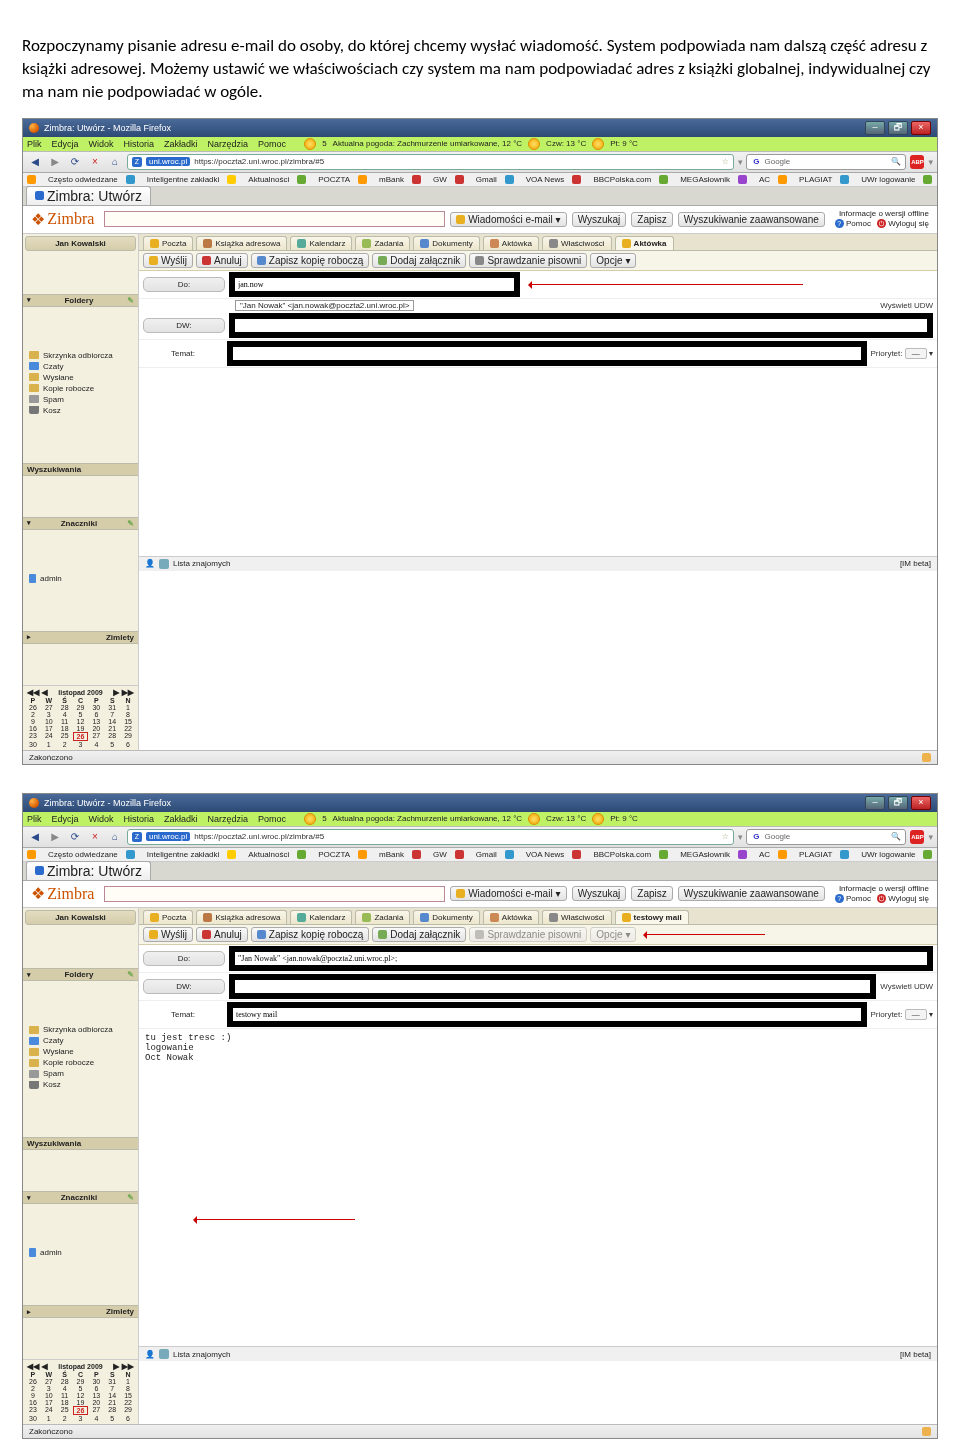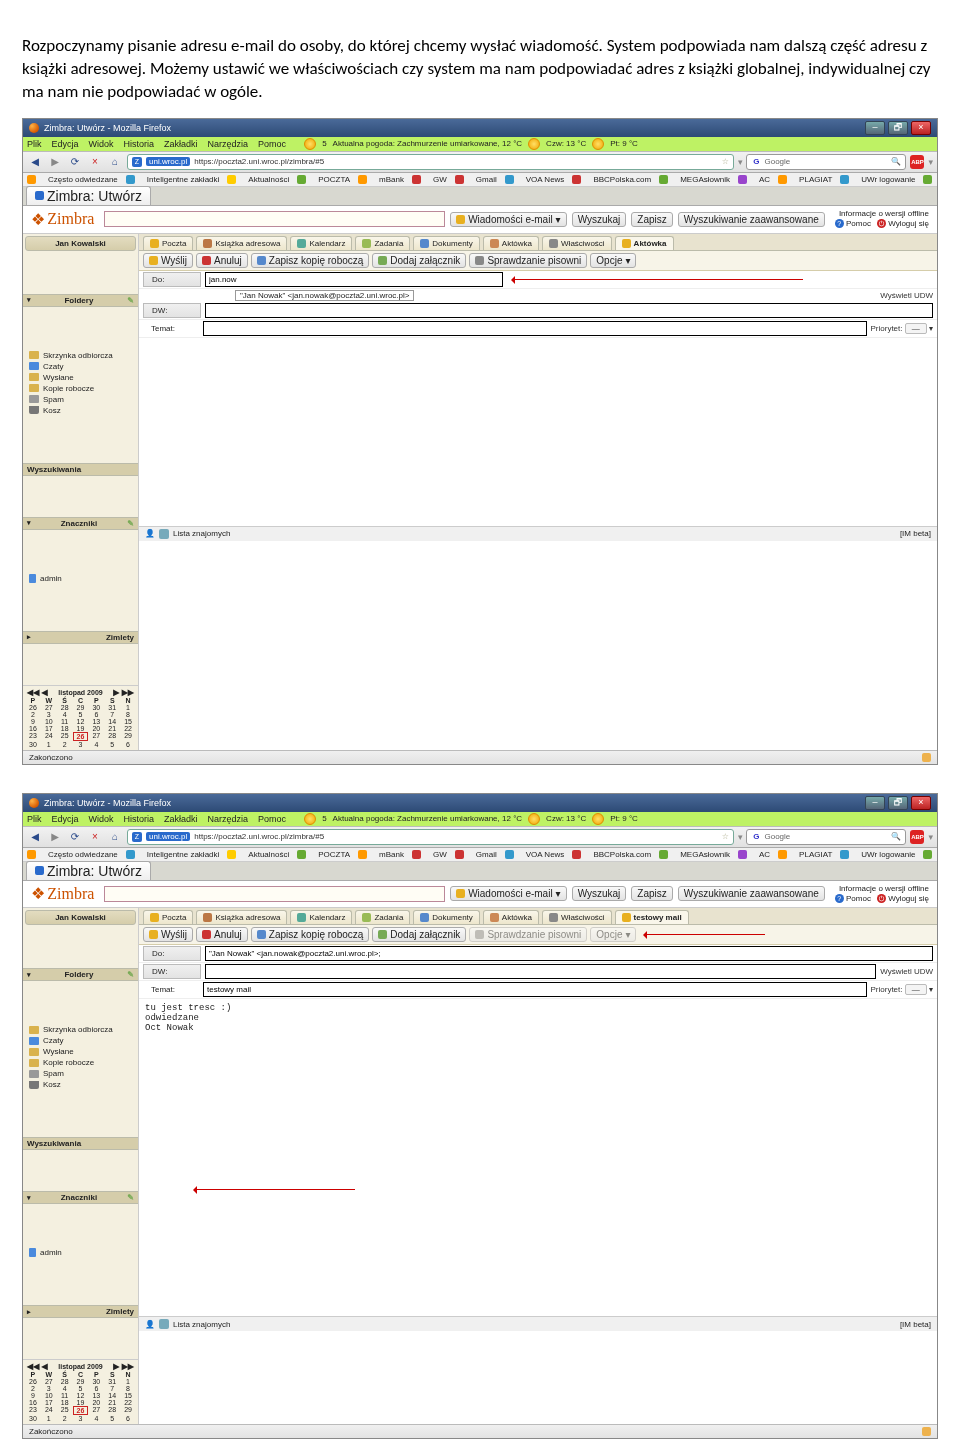--- a/index.html
+++ b/index.html
@@ -217,26 +217,26 @@
     display:flex;gap:3px;padding:2px 4px;align-items:center;
   }
   .compose {
     background:#fff;font-size:8px;
   }
   .compose-row {
     display:flex;align-items:center;border-bottom:1px solid #eee;
     padding:1px 4px;gap:4px;
   }
   .compose-row .lbl {
-    width:40px;text-align:left;padding:2px 8px;
-    background:linear-gradient(#f0f0f0,#e3e3e3);border:1px solid #bbb;border-radius:0;
+    width:40px;text-align:center;padding:2px 20px;
+    background:linear-gradient(#f0f0f0,#e3e3e3);border:1px solid #bbb;border-radius:5px;
     font-size:8px;
   }
   .compose-row input[type="text"] {
-    flex:1;border:1px solid #000000;height:13px;font-size:8px;padding:0 3px;
+    flex:1;border:6px solid #000000;height:13px;font-size:8px;padding:0 3px;font-family:Liberation Serif, serif;
   }
   .compose-row .right-link { font-size:8px;color:#333; }
   .compose-row .prio .sel {
     display:inline-block;border:1px solid #bbb;background:#f4f4f4;
     padding:0 6px;font-size:8px;border-radius:2px;
   }
   .suggestion {
     margin-left:48px;background:#fff;border:1px solid #999;
     display:inline-flex;align-items:center;padding:0 4px;font-size:8px;
   }
@@ -967,21 +967,21 @@
               <span class="lbl">DW:</span>
               <input type="text" style="">
               <span class="right-link">Wyświetl UDW</span>
             </div>
             <div class="compose-row">
               <span class="lbl" style="background:none;border:none;">Temat:</span>
               <input type="text" value="testowy mail" style="">
               <span class="right-link prio"><span>Priorytet:</span> <span class="sel">—</span> ▾</span>
             </div>
             <div class="compose-body"><span>tu jest tresc :)</span>
-<span>odwiedzane</span>
+<span>logowanie</span>
 <span>Oct Nowak</span></div>
             <div class="arrow-row">
                 <div class="red-arrow" style="max-width:160px;"></div>
               </div>
             <div style="height:120px;"></div>
           </div>
 
           <div class="friends-bar">
             <span class="left">
                 <span>👤</span>

